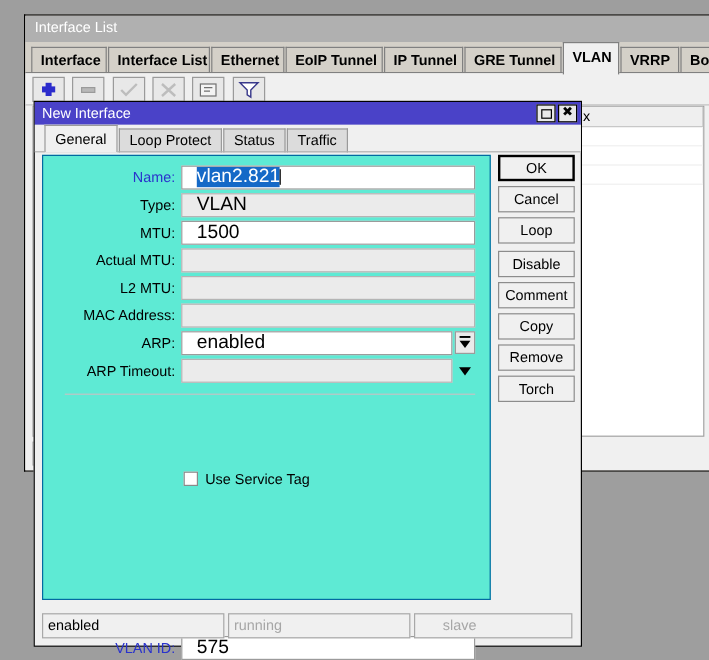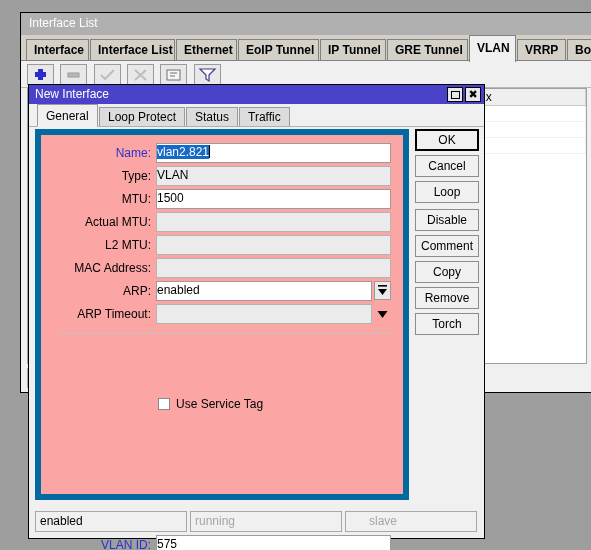--- a/index.html
+++ b/index.html
@@ -148,21 +148,21 @@
     padding:2px 8px 0 8px; font-size:12px; line-height:15px; white-space:nowrap;
   }
   .dtab.active {
     top:0; height:23px; background:#f0f0f0; z-index:3; padding-top:4px; border-bottom:1px solid #f0f0f0;
   }
 
   
   .dlg-body { position:absolute; left:0; right:0; top:42px; bottom:0; }
   .form-panel {
     position:absolute; left:6px; top:2px; width:374px; bottom:38px;
-    background:#fca5a5; border:6px solid #0369a1;
+    background:#5eead4; border:1px solid #0369a1;
   }
   .btn-col {
     position:absolute; left:386px; top:2px; width:64px;
   }
   .dbtn {
     width:100%; height:22px; margin-bottom:4px;
     background:#f0f0f0; border:1px solid #8c8c8c;
     font-family:"Liberation Sans", sans-serif; font-size:12px;
     display:flex; align-items:center; justify-content:center;
     color:#000;
@@ -173,21 +173,21 @@
   
   .frow { position:relative; height:22px; margin:0; }
   .flabel {
     position:absolute; left:0; width:110px; text-align:right;
     font-size:12px; line-height:20px; color:#000;
   }
   .flabel.blue { color:#2a33cc; }
   .finput {
     position:absolute; left:115px; right:12px; height:20px;
     background:#ffffff; border:1px solid #9b9b9b;
-    font-size:12px; line-height:17px; padding:0 0;
+    font-size:16px; line-height:17px; padding:0 12px;
     white-space:nowrap; overflow:hidden;
   }
   .finput.ro { background:#ebebeb; border-color:#b4b4b4; }
   .finput.withdd { right:31px; }
   .finput .sel {
     background:#1569c7; color:#fff;
   }
   .caret {
     display:inline-block; width:1px; height:13px; background:#000;
     vertical-align:-2px; margin-left:0px;

